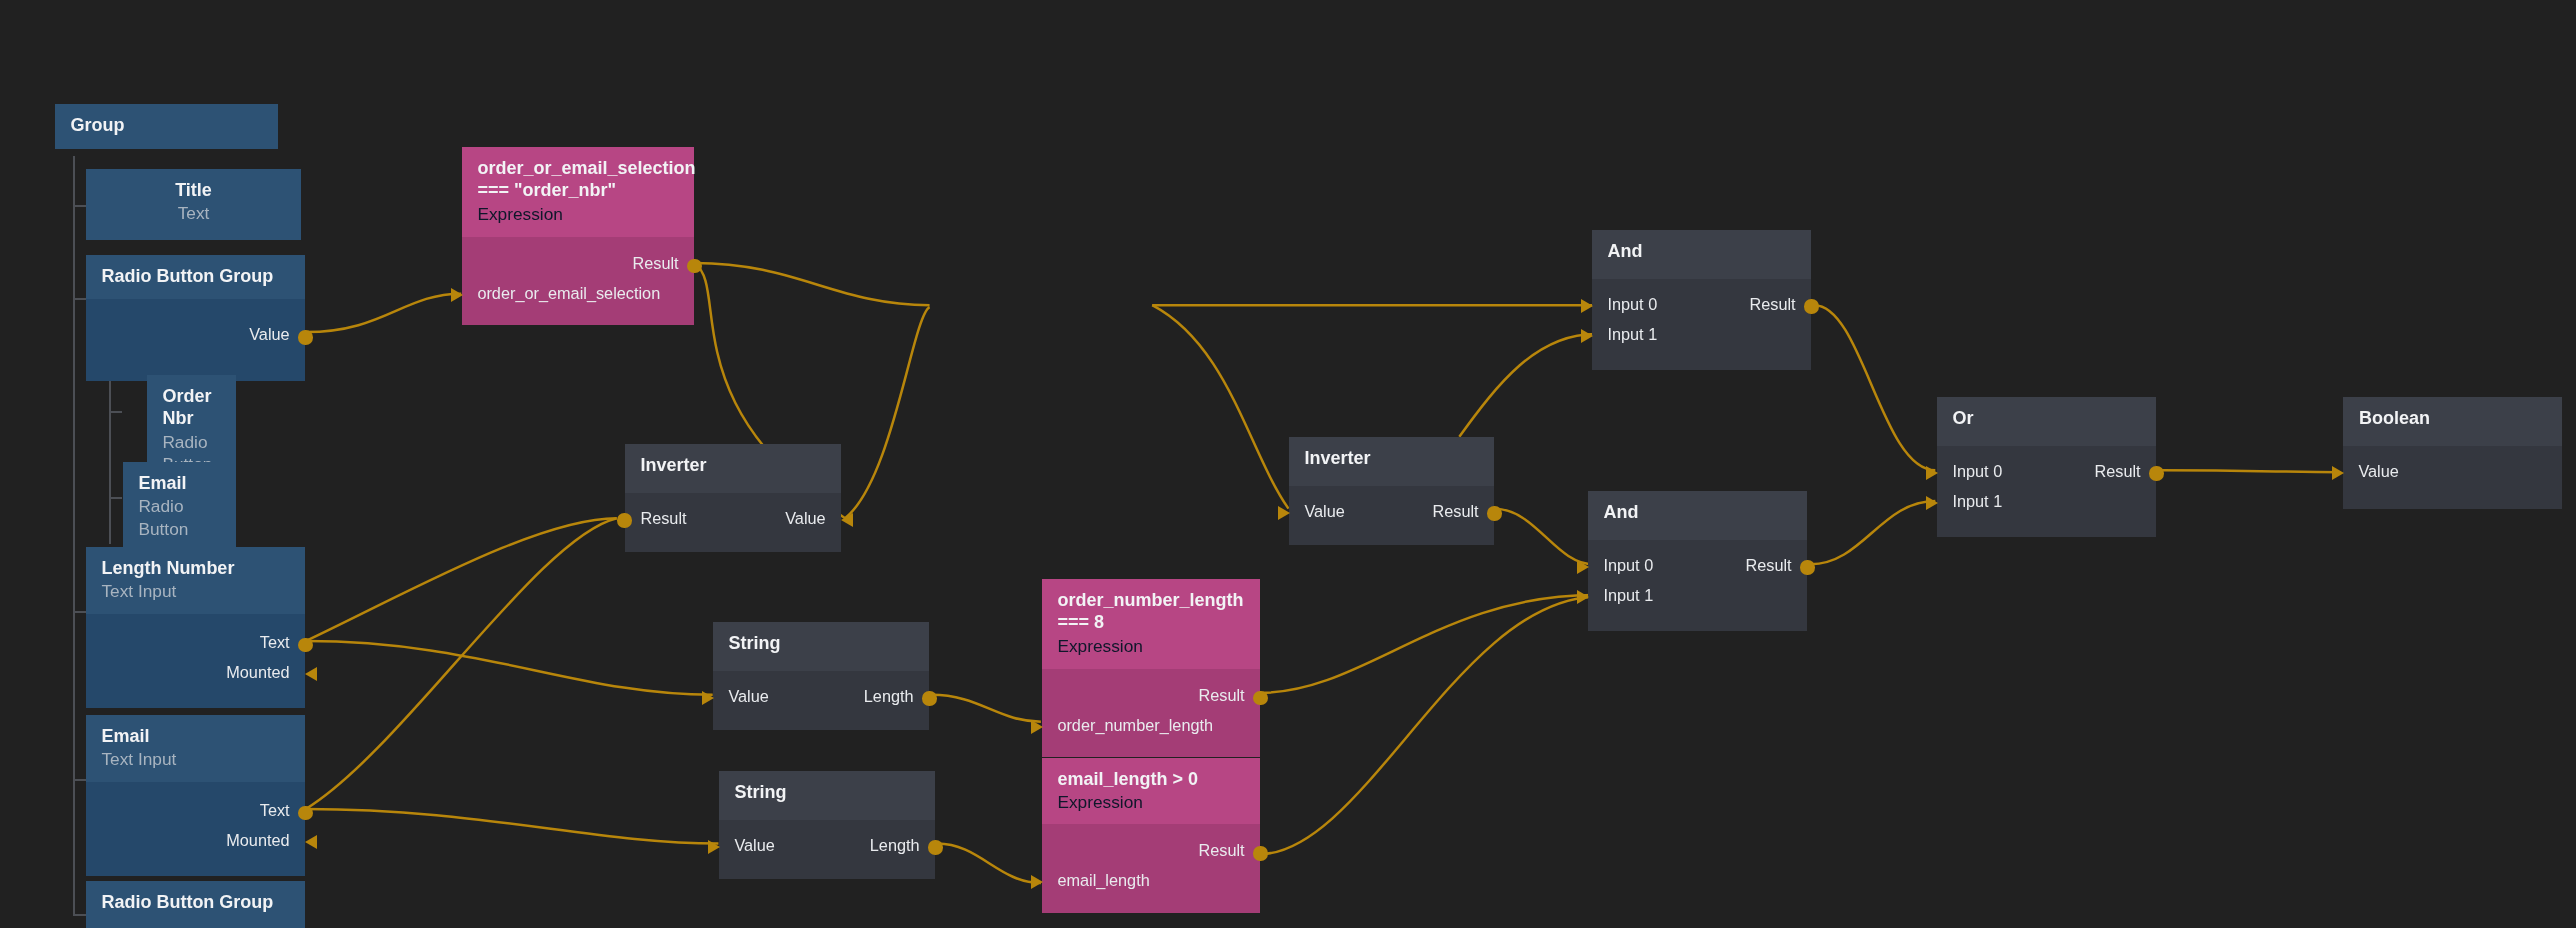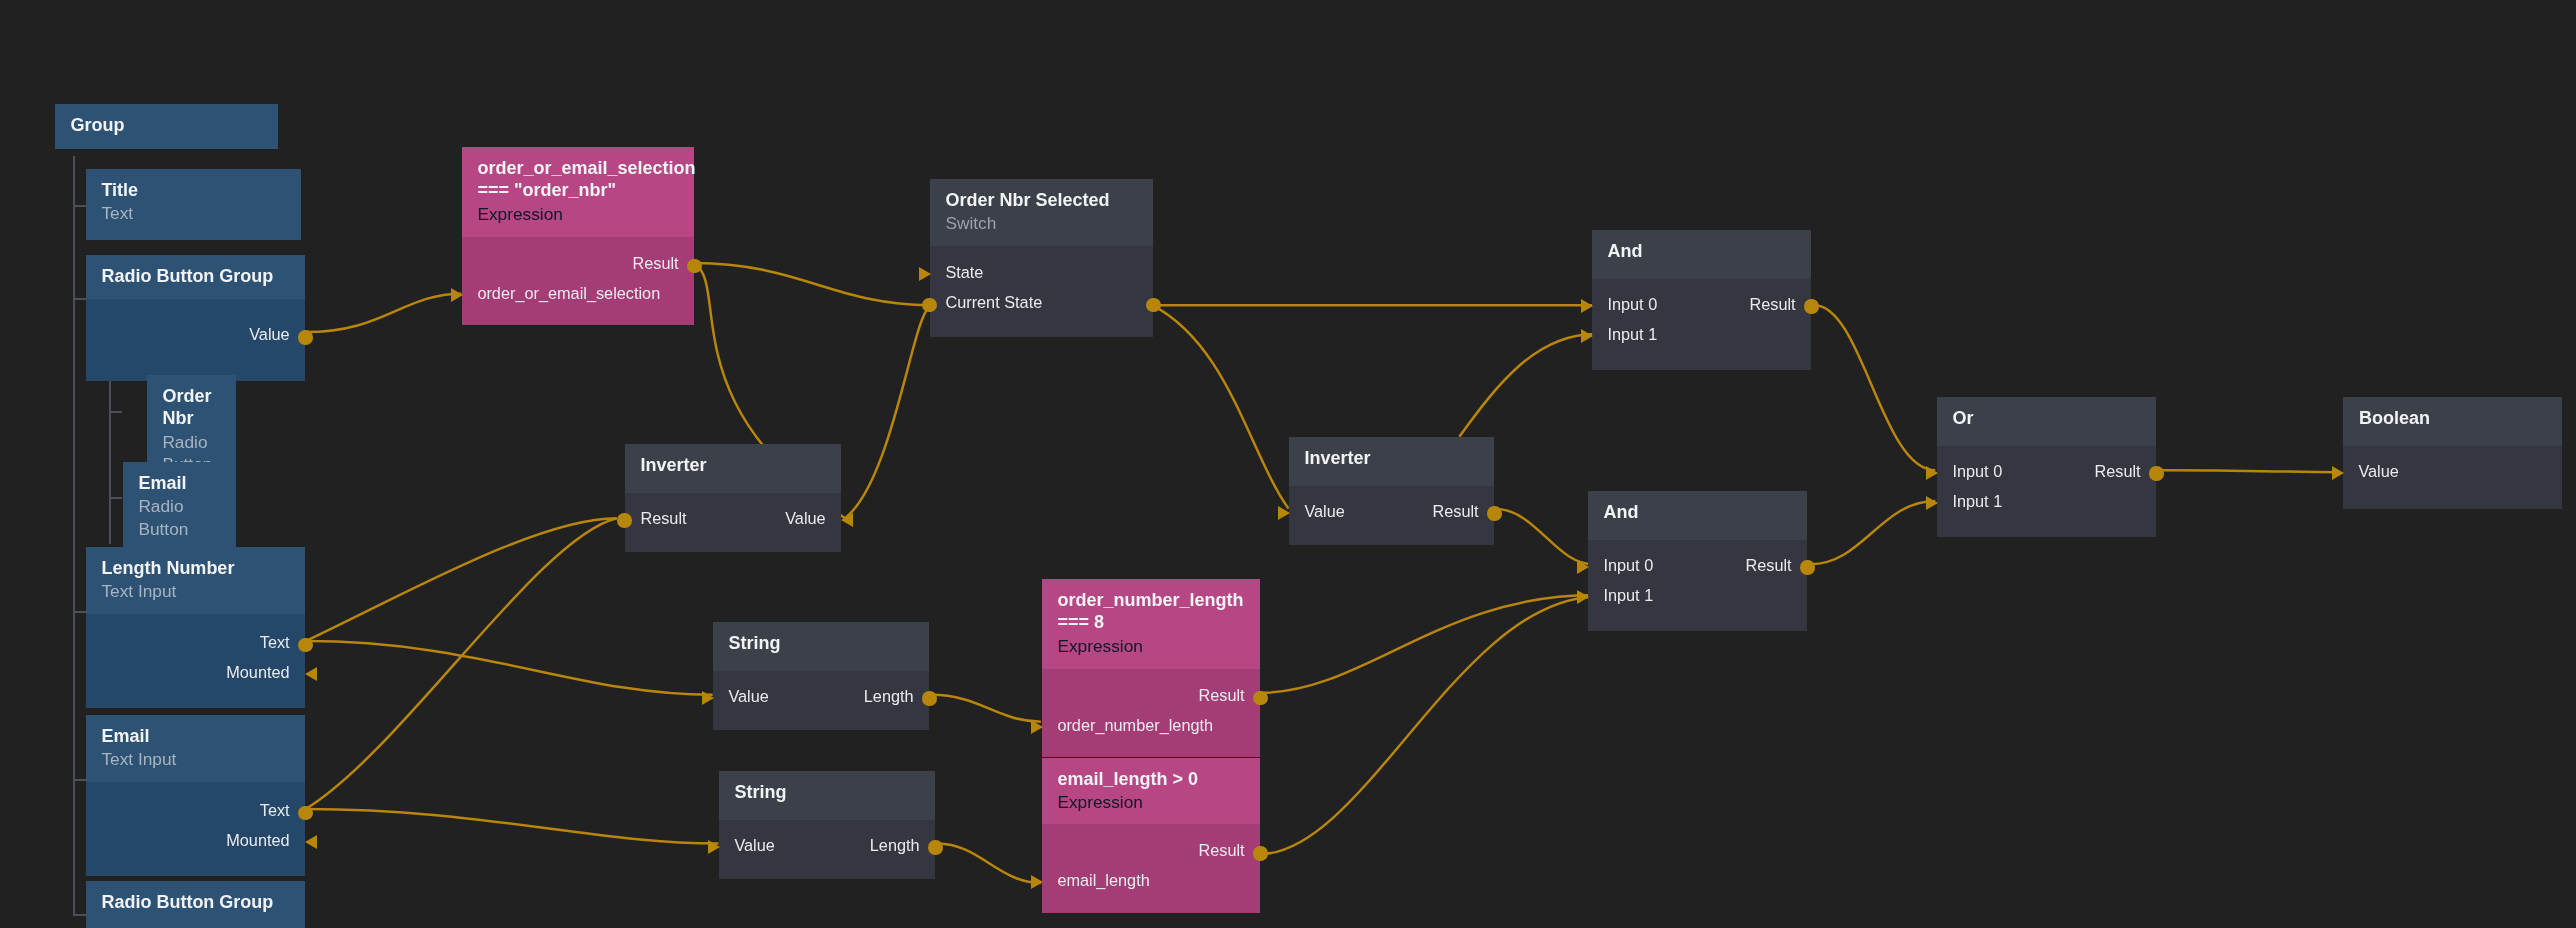--- a/index.html
+++ b/index.html
@@ -183,21 +183,21 @@
   <div class="tree v" style="left:109px; top:376px; height:168px;"></div>
   <div class="tree h" style="left:109px; top:411px; width:13.4px;"></div>
   <div class="tree h" style="left:109px; top:497px; width:13.4px;"></div>
 
   <div class="node ui" style="left:55px; top:104px; width:223px;">
     <div class="hdr" style="padding-bottom:13.4px;">
       <div class="title">Group</div>
     </div>
   </div>
 
-  <div class="node ui" style="left:86px; top:169px; width:215px;">
+  <div class="node ui" style="left:86px; top:169px; width:215px;text-align:center;">
     <div class="hdr" style="padding-bottom:15.4px;">
       <div class="title">Title</div>
       <div class="subtitle">Text</div>
     </div>
   </div>
 
   <div class="node ui" style="left:86px; top:255px; width:219px;">
     <div class="hdr">
       <div class="title">Radio Button Group</div>
     </div>
@@ -274,37 +274,20 @@
         <span class="port-label right">Result</span>
         <span class="dot out"></span>
       </div>
       <div class="portrow">
         <span class="port-label left">order_or_email_selection</span>
         <span class="arrow in"></span>
       </div>
     </div>
   </div>
 
-  <div class="node logic" style="left:930px; top:179px; width:223px;">
-    <div class="hdr">
-      <div class="title">Order Nbr Selected</div>
-      <div class="subtitle">Switch</div>
-    </div>
-    <div class="body bodypad" style="padding-top:13.4px; padding-bottom:17.3px;">
-      <div class="portrow">
-        <span class="port-label left">State</span>
-        <span class="arrow in"></span>
-      </div>
-      <div class="portrow">
-        <span class="port-label left">Current State</span>
-        <span class="dot in"></span>
-        <span class="dot out"></span>
-      </div>
-    </div>
-  </div>
 
   <div class="node logic" style="left:625px; top:444px; width:216px;">
     <div class="hdr" style="padding-bottom:17.3px;">
       <div class="title">Inverter</div>
     </div>
     <div class="body bodypad" style="padding-top:11.5px; padding-bottom:17.3px;">
       <div class="portrow">
         <span class="port-label left">Result</span>
         <span class="dot in"></span>
         <span class="port-label right">Value</span>

